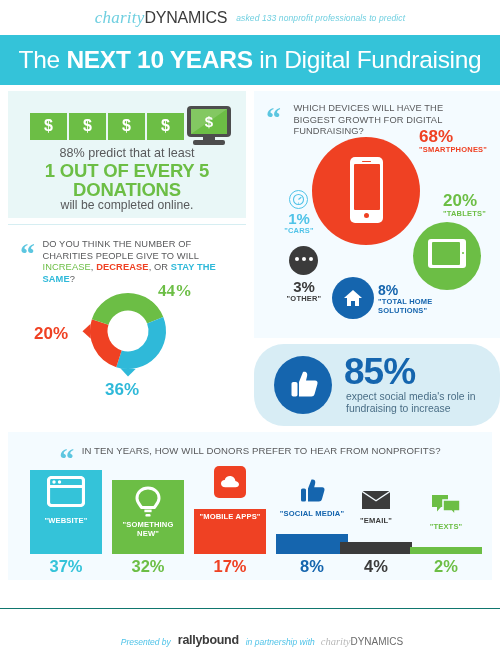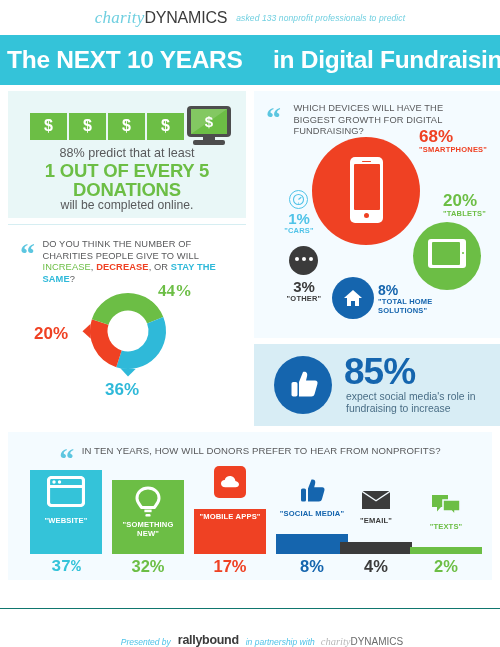--- a/index.html
+++ b/index.html
@@ -32,32 +32,32 @@
 
   
   .header{
     height:50px;background:#34c3d9;
     display:flex;align-items:center;justify-content:center;
   }
   .header-title{
     color:#ffffff;font-size:24.5px;letter-spacing:-.3px;white-space:nowrap;
   }
   .header-title .b{font-weight:bold;}
-  .header-title .l{font-weight:700;margin-left:24px;}
+  .header-title .l{font-weight:400;}
 
   
   .body-wrap{padding:0 8px;box-sizing:border-box;}
   .row{display:flex;}
   .gap{height:6px;background:#fff;}
 
   .panel{position:relative;box-sizing:border-box;}
   .p-dollar{width:238px;height:127px;background:#e9f7f7;}
   .p-donut{width:238px;height:196px;background:#ffffff;border-top:1px solid #d6eef2;}
   .p-devices{width:246px;height:247px;background:#f4fbff;margin-left:8px;}
-  .p-thumb{width:246px;height:82px;background:#d8edf5;margin-left:8px;}
+  .p-thumb{width:246px;height:82px;background:#d8edf5;margin-left:8px;border-radius:30px;}
   .p-bars{width:484px;height:148px;background:#f4fbff;margin-top:6px;}
 
   
   .quote{
     color:#5cc6e0;font-family:"Liberation Serif", serif;
     font-size:30px;font-weight:bold;line-height:1;
     display:inline-block;vertical-align:top;
   }
   .qtext{
     display:inline-block;color:#58595b;font-size:9.3px;
@@ -326,21 +326,21 @@
           <div class="bar" style="height:84px;background:#34c3d9;"></div>
           <div class="bar-ic" style="top:12px;">
             <svg width="38" height="31" viewBox="0 0 38 31">
                 <rect x="1.5" y="1.5" width="35" height="28" rx="3" fill="none" stroke="#fff" stroke-width="3.2"></rect>
                 <line x1="1.5" y1="10.5" x2="36.5" y2="10.5" stroke="#fff" stroke-width="3"></line>
                 <circle cx="7" cy="6" r="1.7" fill="#fff"></circle>
                 <circle cx="12.5" cy="6" r="1.7" fill="#fff"></circle>
               </svg>
           </div>
           <div class="bar-lbl" style="top:52px;color:#fff;">"WEBSITE"</div>
-          <div class="bar-pct" style="bottom:-22px;color:#34c3d9;font-family:Liberation Mono, monospace;">37%</div>
+          <div class="bar-pct" style="bottom:-22px;color:#34c3d9;">37%</div>
         </div>
 
         <div class="barcol" style="left:94px;width:72px;height:78px;">
           <div class="bar" style="height:74px;background:#6cbe45;"></div>
           <div class="bar-ic" style="top:10px;">
             <svg width="26" height="33" viewBox="0 0 26 33">
                 <path d="M13 2 C19.6 2 24 6.6 24 12.2 C24 16.4 21 19 19.4 21.4 L6.6 21.4 C5 19 2 16.4 2 12.2 C2 6.6 6.4 2 13 2 Z" fill="none" stroke="#fff" stroke-width="3"></path>
                 <rect x="9.4" y="23.6" width="7.2" height="2.6" fill="#fff"></rect>
                 <rect x="10.4" y="28" width="5.2" height="2.6" rx="1.2" fill="#fff"></rect>
               </svg>

